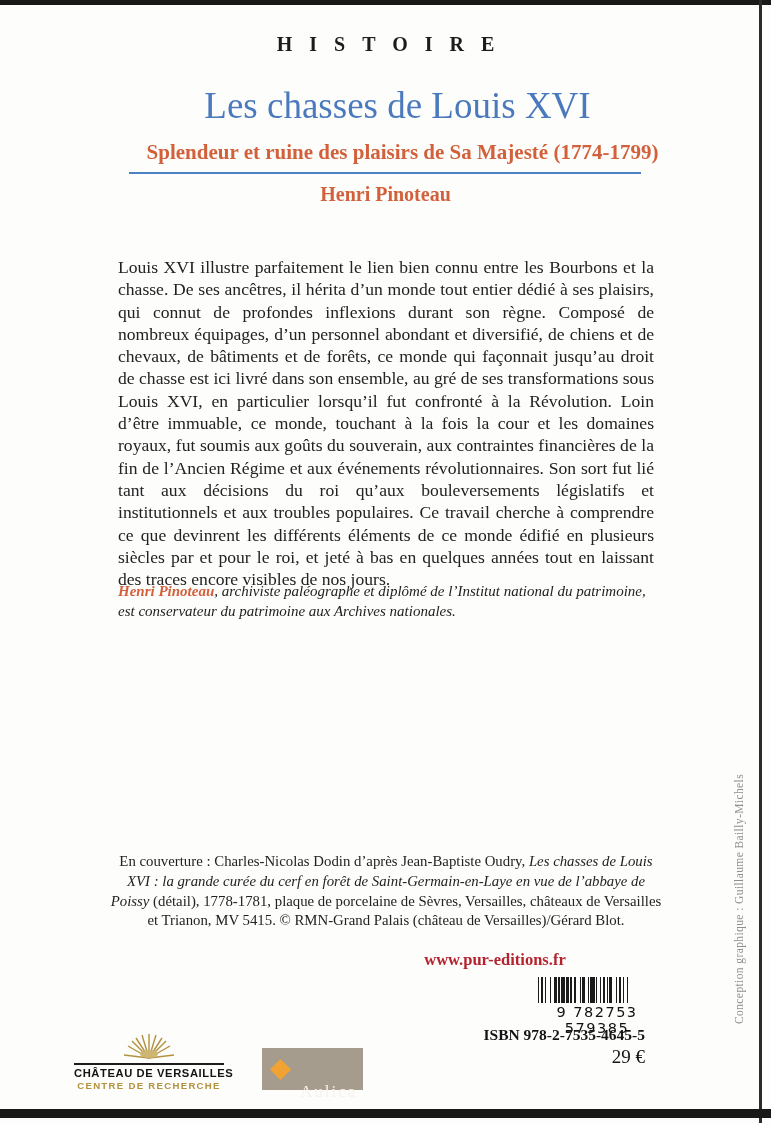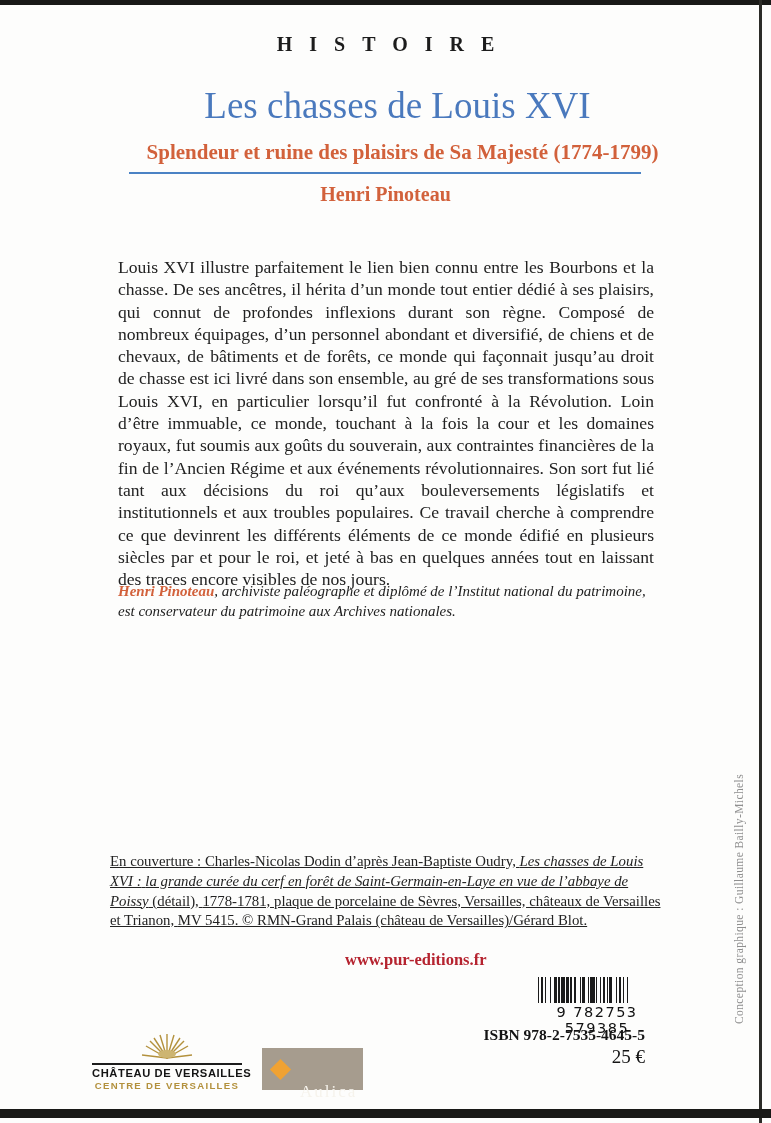--- a/index.html
+++ b/index.html
@@ -34,46 +34,46 @@
   .summary {
     position:absolute; top:256px; left:118px; width:536px;
     font-size:17.6px; line-height:22.3px; text-align:justify; color:#222;
   }
   .bio {
     position:absolute; top:581px; left:118px; width:536px;
     font-size:15px; line-height:20px; font-style:italic; color:#222;
   }
   .bio .bio-author { color:#d2613b; font-weight:700; }
   .credit {
-    position:absolute; top:852px; left:110px; width:552px; 
-    font-size:14.8px; line-height:19.8px; color:#222;text-decoration:underline;
+    position:absolute; top:852px; left:110px; width:552px; text-align:center;
+    font-size:14.8px; line-height:19.8px; color:#222;
   }
   .credit .it { font-style:italic; }
   .website {
-    position:absolute; top:950px; left:345px; width:300px; text-align:left;
+    position:absolute; top:950px; left:345px; width:300px; text-align:center;
     font-size:16.5px; font-weight:700; color:#b5232f;
   }
   .barcode { position:absolute; top:977px; left:528px; width:138px; }
   .barcode .bars { display:flex; align-items:flex-start; height:36px; padding-left:10px; }
   .barcode .bars div { background:#1b1b1b; }
   .barcode .digits {
     position:relative; margin-top:-10px; background:#fdfdfc; text-align:center;
     font-family:"DejaVu Sans","Liberation Sans",sans-serif;
     font-size:14.5px; letter-spacing:1.5px; color:#111; padding-top:1px;
   }
   .isbn {
     position:absolute; top:1026px; left:345px; width:300px; text-align:right;
     font-size:15.5px; font-weight:600; color:#141414;
   }
   .price {
     position:absolute; top:1046px; left:345px; width:300px; text-align:right;
     font-size:19px; color:#141414;
   }
   .logo-pur { position:absolute; top:1012px; left:30px; }
-  .logo-versailles { position:absolute; top:1030px; left:92px; width:150px; text-align:center; }
+  .logo-versailles { position:absolute; top:1030px; left:74px; width:150px; text-align:center; }
   .logo-versailles .vers-rule { height:2px; background:#1c1c1c; margin-top:-1px; }
   .logo-versailles .vers-line1 {
     font-family:"Liberation Sans","DejaVu Sans",sans-serif;
     font-size:11.2px; font-weight:700; letter-spacing:0.6px; color:#141414; margin-top:2px; white-space:nowrap;
   }
   .logo-versailles .vers-line2 {
     font-family:"Liberation Sans","DejaVu Sans",sans-serif;
     font-size:9.6px; font-weight:700; letter-spacing:1.3px; color:#b3913d; margin-top:1px; white-space:nowrap;
   }
   .logo-aulica {
@@ -167,21 +167,21 @@
         <div style="width: 1.35px; height: 30px; background: transparent;"></div>
         <div style="width: 1.35px; height: 30px;"></div>
         <div style="width: 2.7px; height: 30px; background: transparent;"></div>
         <div style="width: 1.35px; height: 36px;"></div>
         <div style="width: 1.35px; height: 36px; background: transparent;"></div>
       </div>
     <div class="digits">9 782753 579385</div>
   </div>
 
   <div class="isbn">ISBN 978-2-7535-4645-5</div>
-  <div class="price">25 €</div>
+  <div class="price">29 €</div>
 
 
   <div class="logo-versailles">
     <svg width="54" height="30" viewBox="0 0 54 30">
       <g stroke="#b3913d" stroke-width="1.4" fill="none">
         <line x1="27" y1="28" x2="27" y2="4"></line>
         <line x1="27" y1="28" x2="14" y2="8"></line>
         <line x1="27" y1="28" x2="40" y2="8"></line>
         <line x1="27" y1="28" x2="6" y2="16"></line>
         <line x1="27" y1="28" x2="48" y2="16"></line>
@@ -189,21 +189,21 @@
         <line x1="27" y1="28" x2="52" y2="25"></line>
         <line x1="27" y1="28" x2="20" y2="5"></line>
         <line x1="27" y1="28" x2="34" y2="5"></line>
         <line x1="27" y1="28" x2="10" y2="11"></line>
         <line x1="27" y1="28" x2="44" y2="11"></line>
       </g>
       <ellipse cx="27" cy="24" rx="9" ry="4" fill="#cdb572"></ellipse>
     </svg>
     <div class="vers-rule"></div>
     <div class="vers-line1">CHÂTEAU DE VERSAILLES</div>
-    <div class="vers-line2">CENTRE DE VERSAILLES</div>
+    <div class="vers-line2">CENTRE DE RECHERCHE</div>
   </div>
 
   <div class="logo-aulica">
     <div class="diamond"></div>
     <div class="aulica-label">Aulica</div>
   </div>
 
   <div class="design-credit">Conception graphique : Guillaume Bailly-Michels</div>
 </div>
 

